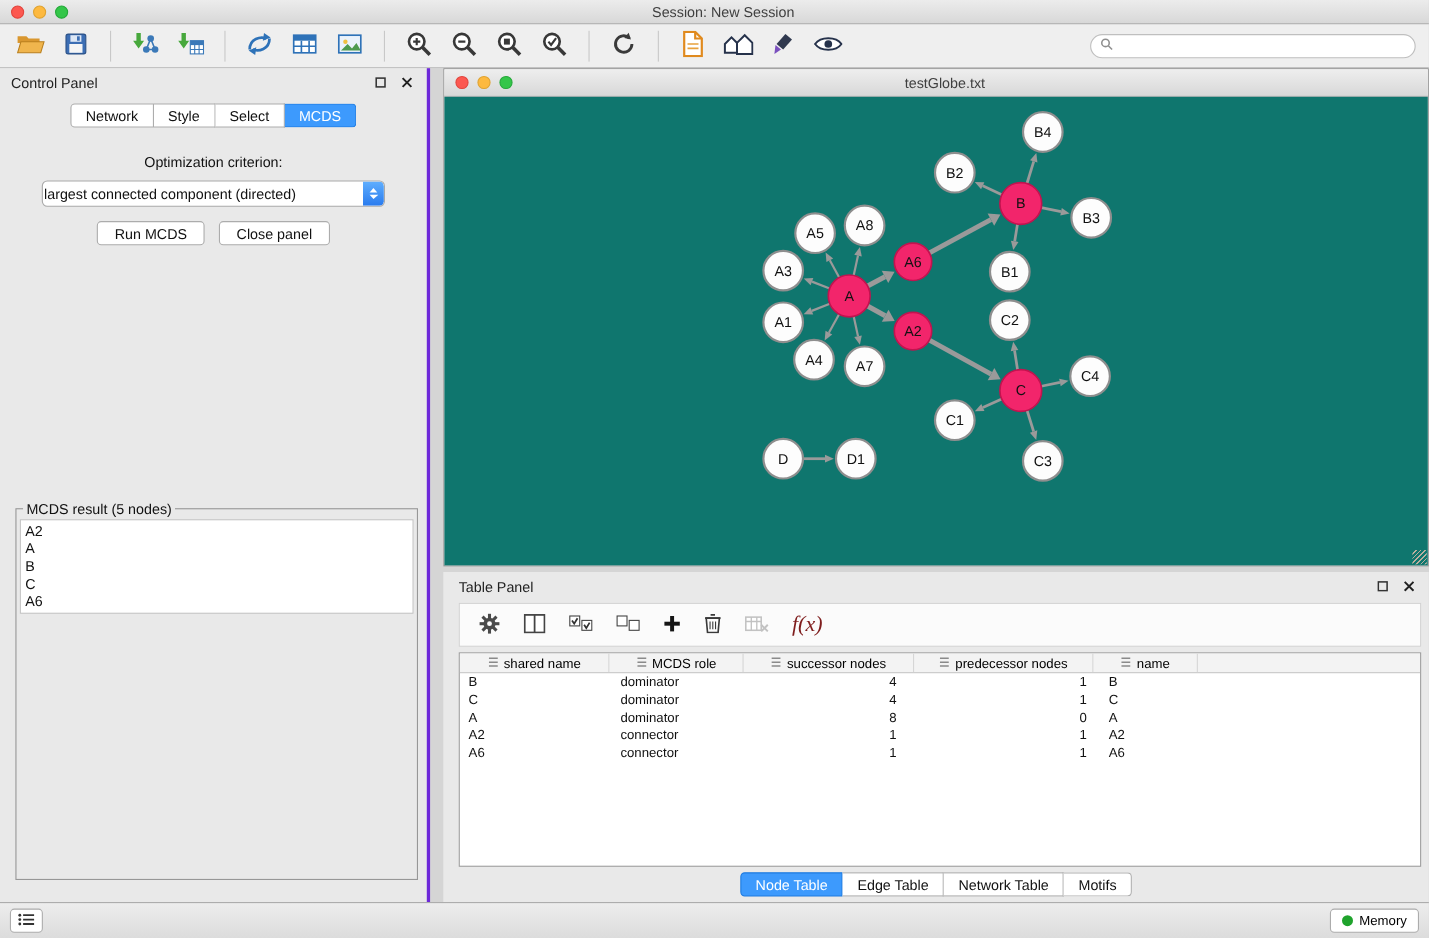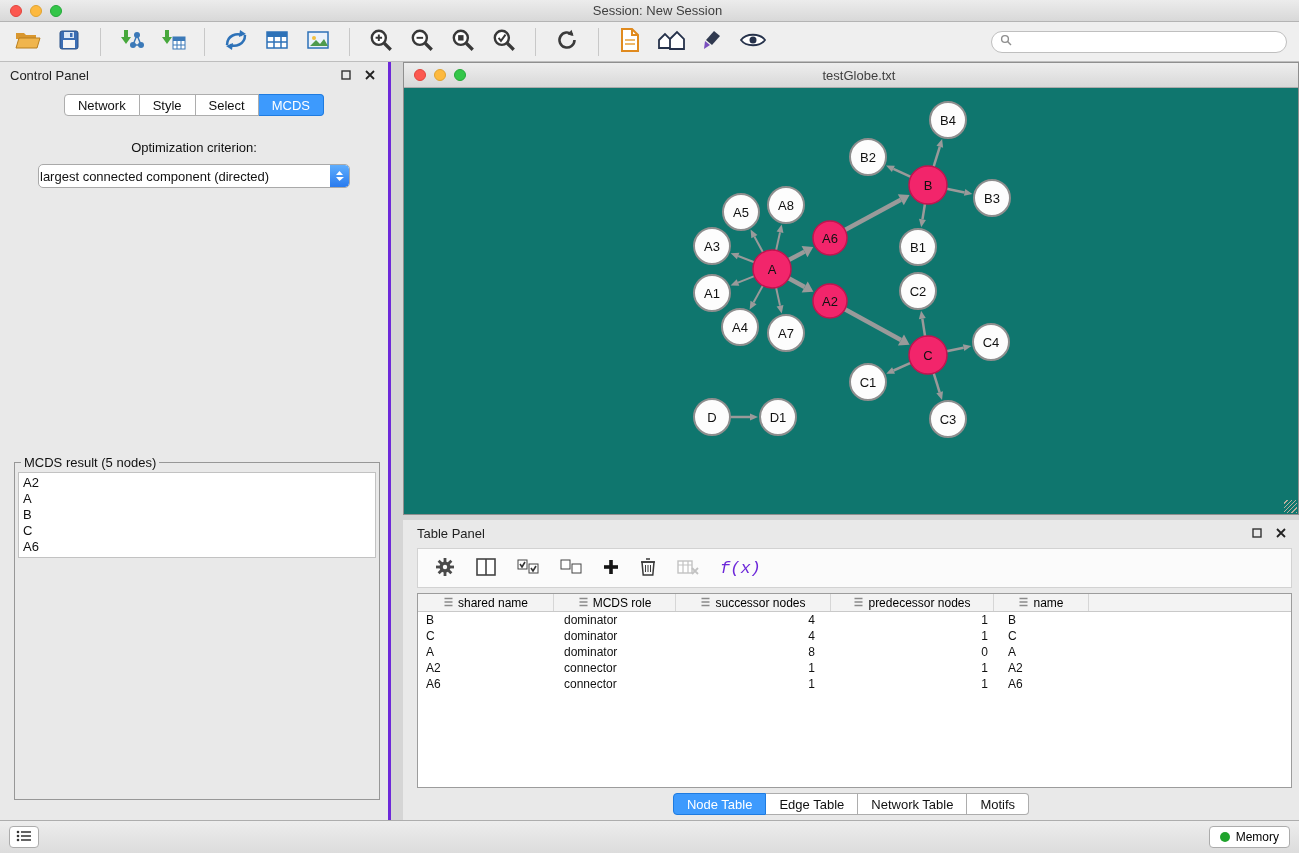--- a/index.html
+++ b/index.html
@@ -45,21 +45,21 @@
 .rcol{flex:1;display:flex;flex-direction:column;padding-left:12px;min-width:0}
 .netwin{height:453px;border:1px solid #8F8F8F;background:#fff;display:flex;flex-direction:column;position:relative;flex:0 0 auto}
 .netwin-title{height:25px;background:linear-gradient(#EEEEEE,#D8D8D8);border-bottom:1px solid #ABABAB;display:flex;align-items:center;position:relative;flex:0 0 auto}
 .net-canvas{flex:1;position:relative;background:#0f766e}
 .net-canvas svg{position:absolute;inset:0;width:100%;height:100%}
 .rsz{position:absolute;right:1px;bottom:1px;width:13px;height:13px;background:repeating-linear-gradient(135deg,transparent,transparent 2px,#BBAF9E 2px,#BBAF9E 3px)}
 
 .tpanel{flex:1;background:#E9E9E9;margin-top:5px;display:flex;flex-direction:column;min-height:0}
 .tp-toolbar{height:40px;background:#FBFBFB;border:1px solid #D2D2D2;margin:2px 7px 0 14px;display:flex;align-items:center;gap:21px;padding:0 17px;flex:0 0 auto}
 .tp-toolbar .tbi{background:none;border:none;padding:0;display:flex;align-items:center;justify-content:center}
-.fx{font-family:Liberation Mono, monospace;font-style:italic;color:#6d28d9;font-size:17px}
+.fx{font-family:Liberation Serif, serif;font-style:italic;color:#7f1d1d;font-size:20px}
 .ttable{flex:1;background:#fff;border:1px solid #9C9C9C;margin:5px 7px 0 14px;overflow:hidden;font-size:12px;min-height:0}
 .thead{display:flex;background:#F3F3F3;border-bottom:1px solid #C9C9C9;height:18px}
 .th{display:flex;align-items:center;justify-content:center;gap:4px;border-right:1px solid #D6D6D6;color:#000000;font-size:12px}
 .trow{display:flex;height:16px;align-items:center}
 .tcell{overflow:hidden;white-space:nowrap}
 .w0{width:136px}.w1{width:122px}.w2{width:155px}.w3{width:163px}.w4{width:95px}
 .c0{width:136px;padding-left:8px}
 .c1{width:122px;padding-left:10px}
 .c2{width:155px;text-align:right;padding-right:16px}
 .c3{width:163px;text-align:right;padding-right:6px}
@@ -235,20 +235,24 @@
     </div>
     <div class="opt-label">Optimization criterion:</div>
     <div class="combo">
       <span class="val">largest connected component (directed)</span>
       <span class="caps">
           <svg width="9" height="12" viewBox="0 0 9 12">
             <path d="M4.5 1 8 5H1z" fill="#fff"></path>
             <path d="M4.5 11 1 7h8z" fill="#fff"></path>
           </svg>
         </span>
+    </div>
+    <div class="btn-row">
+      <button class="pbtn">Run MCDS</button>
+      <button class="pbtn">Close panel</button>
     </div>
     <fieldset class="result-box">
       <legend>MCDS result (5 nodes)</legend>
       <div class="listarea" id="mcds-list">
           <div class="mcds-item">A2</div>
           <div class="mcds-item">A</div>
           <div class="mcds-item">B</div>
           <div class="mcds-item">C</div>
           <div class="mcds-item">A6</div>
         </div>

